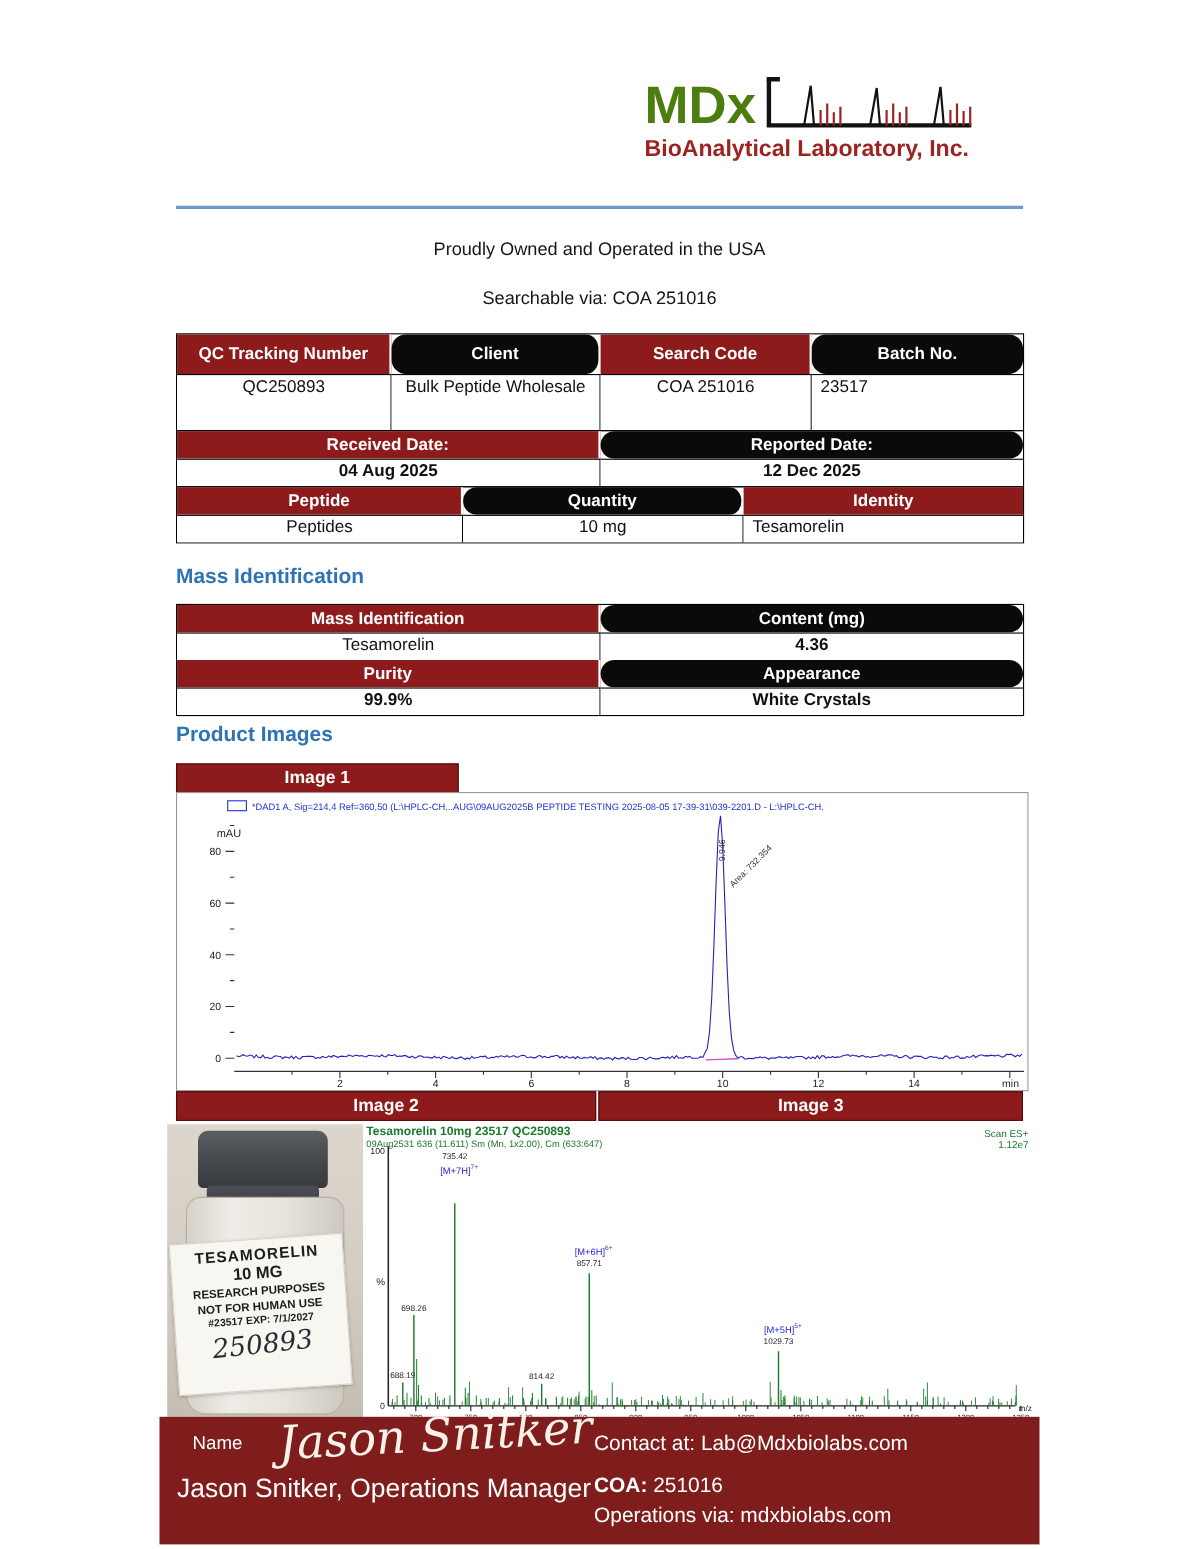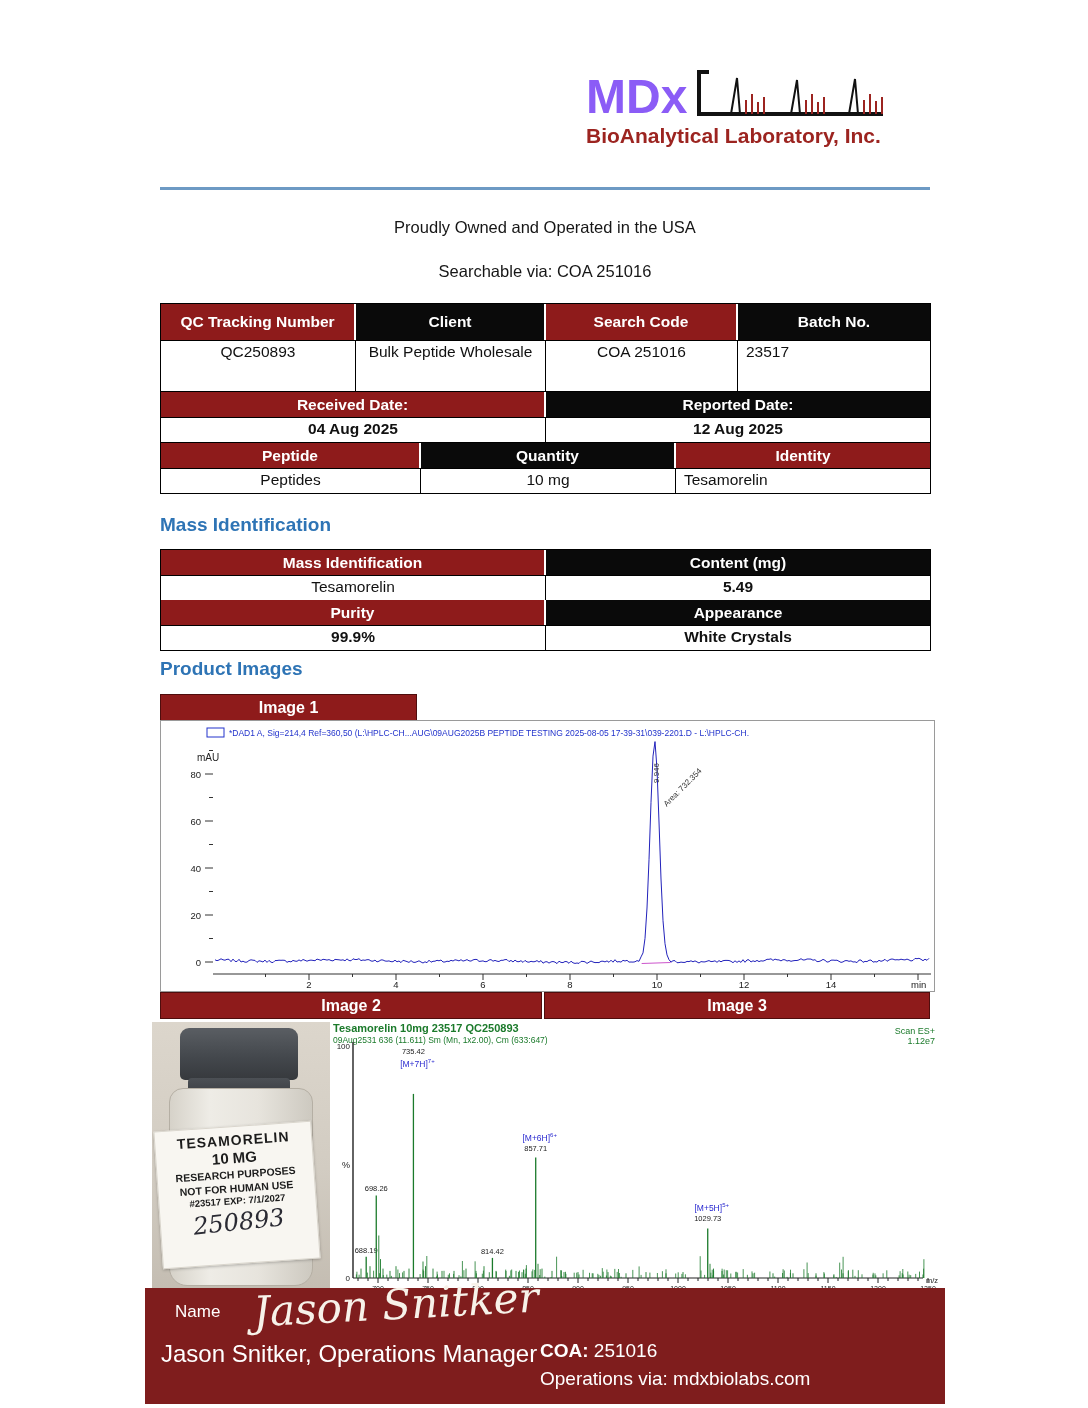--- a/index.html
+++ b/index.html
@@ -3,31 +3,31 @@
 <meta charset="utf-8">
 <style>
   html,body{margin:0;padding:0;background:#ffffff;}
   #page{position:relative;width:1088px;height:1408px;background:#fff;overflow:hidden;
         font-family:"Liberation Sans",sans-serif;color:#111;}
   
   .title{position:absolute;left:160px;top:122px;font-size:41px;color:#1f4e79;letter-spacing:0.5px;}
   .divider{position:absolute;left:160px;top:187px;width:770px;height:3px;background:#6d9ac4;}
   .logo{position:absolute;left:586px;top:70px;width:346px;}
   .logo-top{display:flex;align-items:flex-end;gap:4px;}
-  .mdx{font-size:48px;font-weight:bold;color:#8b5cf6;line-height:0.95;}
+  .mdx{font-size:48px;font-weight:bold;color:#4d7c0f;line-height:0.95;}
   .logo-sub{font-size:21px;font-weight:bold;color:#9c2420;margin-top:4px;white-space:nowrap;}
   .tagline{position:absolute;left:160px;width:770px;text-align:center;font-size:16.5px;color:#161616;}
   
   .tbl-wrap{position:absolute;left:160px;top:304px;}
   .mi-wrap{position:absolute;left:160px;top:550px;}
   table.t{border-collapse:separate;border-spacing:0;width:769px;table-layout:fixed;
           border:1px solid #000;margin-top:-1px;}
   table.t th{color:#fff;font-weight:bold;font-size:15.5px;text-align:center;padding:0;vertical-align:middle;}
   table.t td{background:#fff;font-size:15.5px;text-align:center;vertical-align:top;padding:2px 2px 0 2px;}
-  .red{background:#8e1b1b;} .blk{background:#0a0a0a;}
+  .red{background:#8e1b1b;} .blk{background:#0a0a0a;border-radius:13px;}
   table.t th:not(:last-child){border-right:2px solid #fff;}
   table.t td:not(:last-child){border-right:1px solid #000;}
   table.t td{border-top:1px solid #000;}
   .h36 th{height:36px;} .h24 th{height:25px;margin-left:16px;}
   .v50 td{height:48px;margin-top:26px;} .v23 td{height:22px;}
   .b{font-weight:bold;} .tl{text-align:left !important;padding-left:8px !important;}
   .sec-head{position:absolute;left:160px;font-size:19px;font-weight:bold;color:#2e74b5;}
   
   .imgbar{position:absolute;height:25px;background:#8e1b1b;border:1px solid #4f0d0d;color:#fff;
           font-weight:bold;font-size:16px;text-align:center;line-height:25px;}
@@ -130,21 +130,21 @@
           <col style="width:385px">
           <col style="width:384px">
         </colgroup>
       <tbody>
           <tr class="h24">
         <th class="red">Received Date:</th>
         <th class="blk">Reported Date:</th>
       </tr>
       <tr class="v23">
         <td class="b">04 Aug 2025</td>
-        <td class="b">12 Aug 2025</td>
+        <td class="b">12 Dec 2025</td>
       </tr>
     </tbody>
       </table>
     <table class="t">
       <colgroup>
           <col style="width:260px">
           <col style="width:255px">
           <col style="width:254px">
         </colgroup>
       <tbody>
@@ -169,21 +169,21 @@
           <col style="width:385px">
           <col style="width:384px">
         </colgroup>
       <tbody>
           <tr class="h24">
         <th class="red">Mass Identification</th>
         <th class="blk">Content (mg)</th>
       </tr>
       <tr class="v23">
         <td>Tesamorelin</td>
-        <td class="b">5.49</td>
+        <td class="b">4.36</td>
       </tr>
       <tr class="h24">
         <th class="red">Purity</th>
         <th class="blk">Appearance</th>
       </tr>
       <tr class="v23">
         <td class="b">99.9%</td>
         <td class="b">White Crystals</td>
       </tr>
     </tbody>
@@ -550,17 +550,18 @@
         <text x="204.71000000000004" y="128.6" font-size="7.5" fill="#222" text-anchor="middle">857.71</text>
         <line x1="376.73" y1="256" x2="376.73" y2="206.4" stroke="#1b7a2b" stroke-width="1.3"></line>
         <text x="380.73" y="189.4" font-size="8.5" fill="#2a2ad0" text-anchor="middle">[M+5H]<tspan dy="-4" font-size="6">5+</tspan></text>
         <text x="376.73" y="199.4" font-size="7.5" fill="#222" text-anchor="middle">1029.73</text>
       </svg></div>
 
   <div class="footer">
     <div class="f-name">Name</div>
     <div class="f-sig">Jason Snitker</div>
     <div class="f-line">Jason Snitker, Operations Manager</div>
+    <div class="f-contact">Contact at: Lab@Mdxbiolabs.com</div>
     <div class="f-coa"><b>COA:</b> <span>251016</span></div>
     <div class="f-search">Operations via: mdxbiolabs.com</div>
   </div>
 
 </div>
 
 </body></html>

